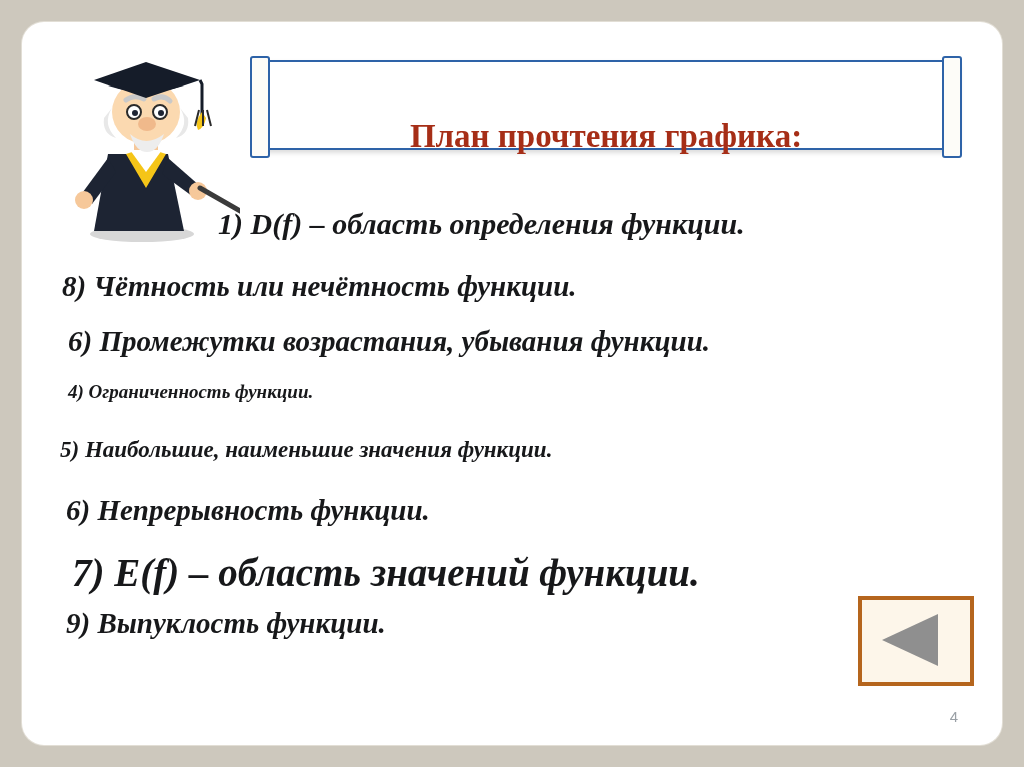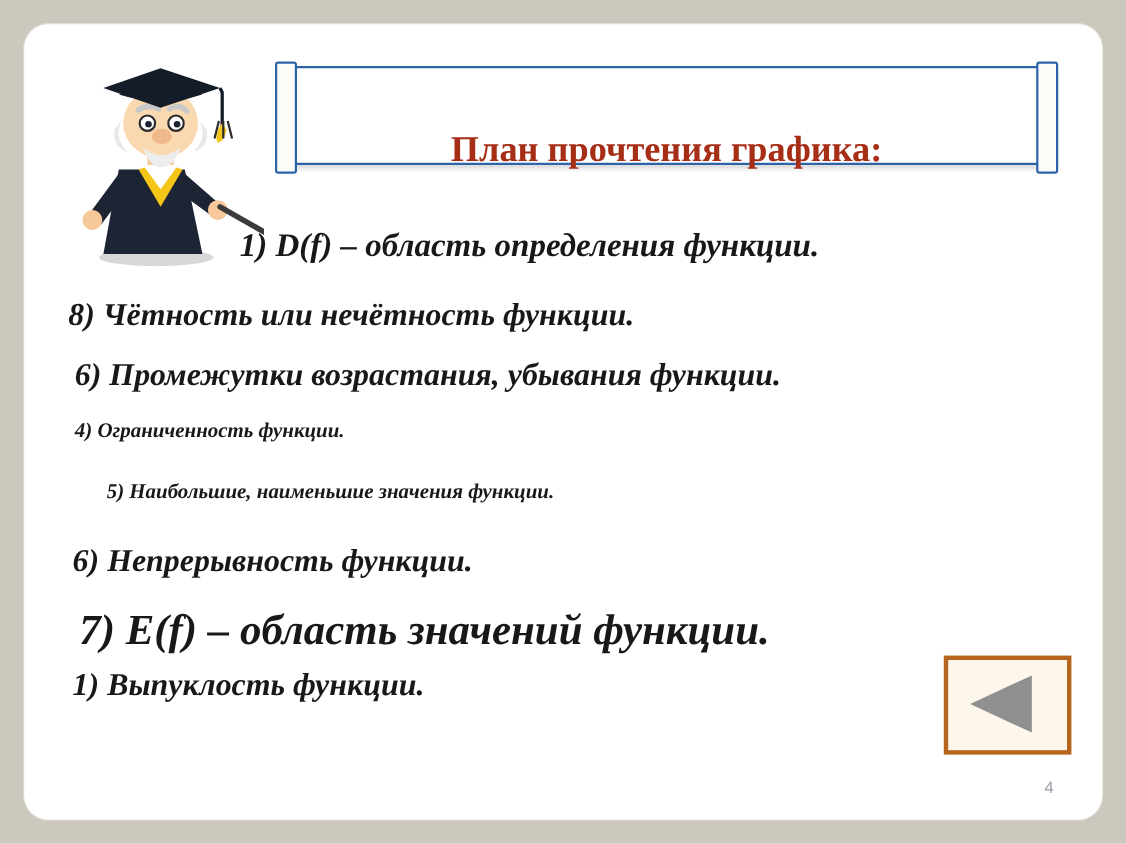--- a/index.html
+++ b/index.html
@@ -182,24 +182,24 @@
 
   <div class="title-banner">
     <div class="title-text">План прочтения графика:</div>
   </div>
 
   <div class="lines">
     <div class="line" style="left:196px; top:25px; font-size:30px;text-align:center;">1) D(f) – область определения функции.</div>
     <div class="line" style="left:40px; top:88px; font-size:29px;">8) Чётность или нечётность функции.</div>
     <div class="line" style="left:46px; top:143px; font-size:29px;">6) Промежутки возрастания, убывания функции.</div>
     <div class="line" style="left:46px; top:199px; font-size:19px;">4) Ограниченность функции.</div>
-    <div class="line" style="left:38px; top:255px; font-size:19px;margin-left:37px;">5) Наибольшие, наименьшие значения функции.</div>
+    <div class="line" style="left:38px; top:255px; font-size:23px;">5) Наибольшие, наименьшие значения функции.</div>
     <div class="line" style="left:44px; top:312px; font-size:29px;">6) Непрерывность функции.</div>
     <div class="line" style="left:50px; top:368px; font-size:39px;">7) E(f) – область значений функции.</div>
-    <div class="line" style="left:44px; top:425px; font-size:29px;">1) Выпуклость функции.</div>
+    <div class="line" style="left:44px; top:425px; font-size:29px;">9) Выпуклость функции.</div>
   </div>
 
   <div class="back-button">
     <div class="tri"></div>
   </div>
 
   <div class="page-number">4</div>
 </div>
 
 </body></html>

